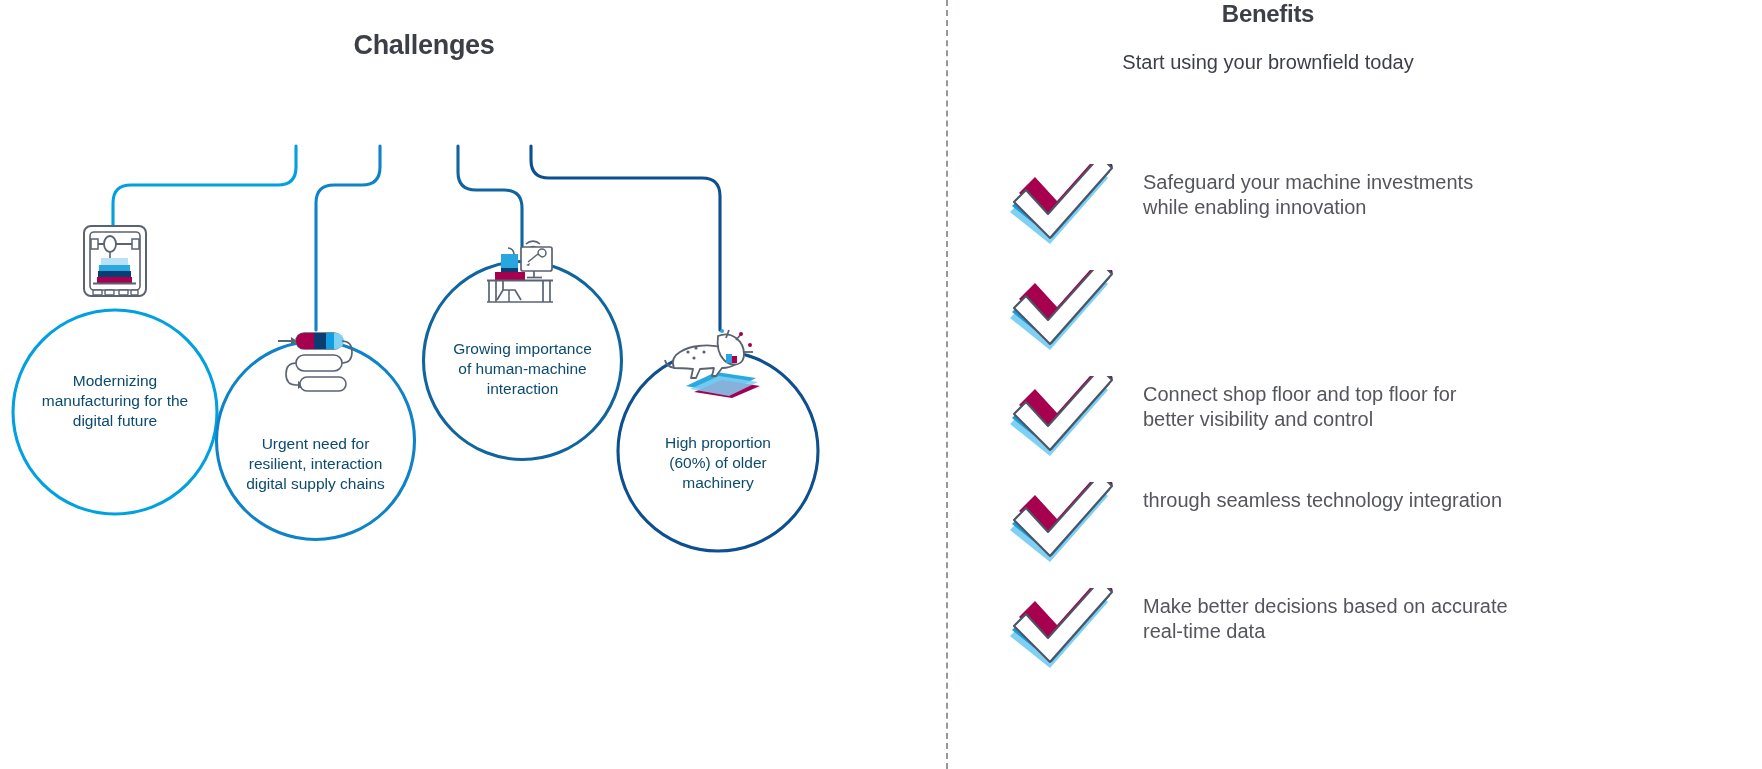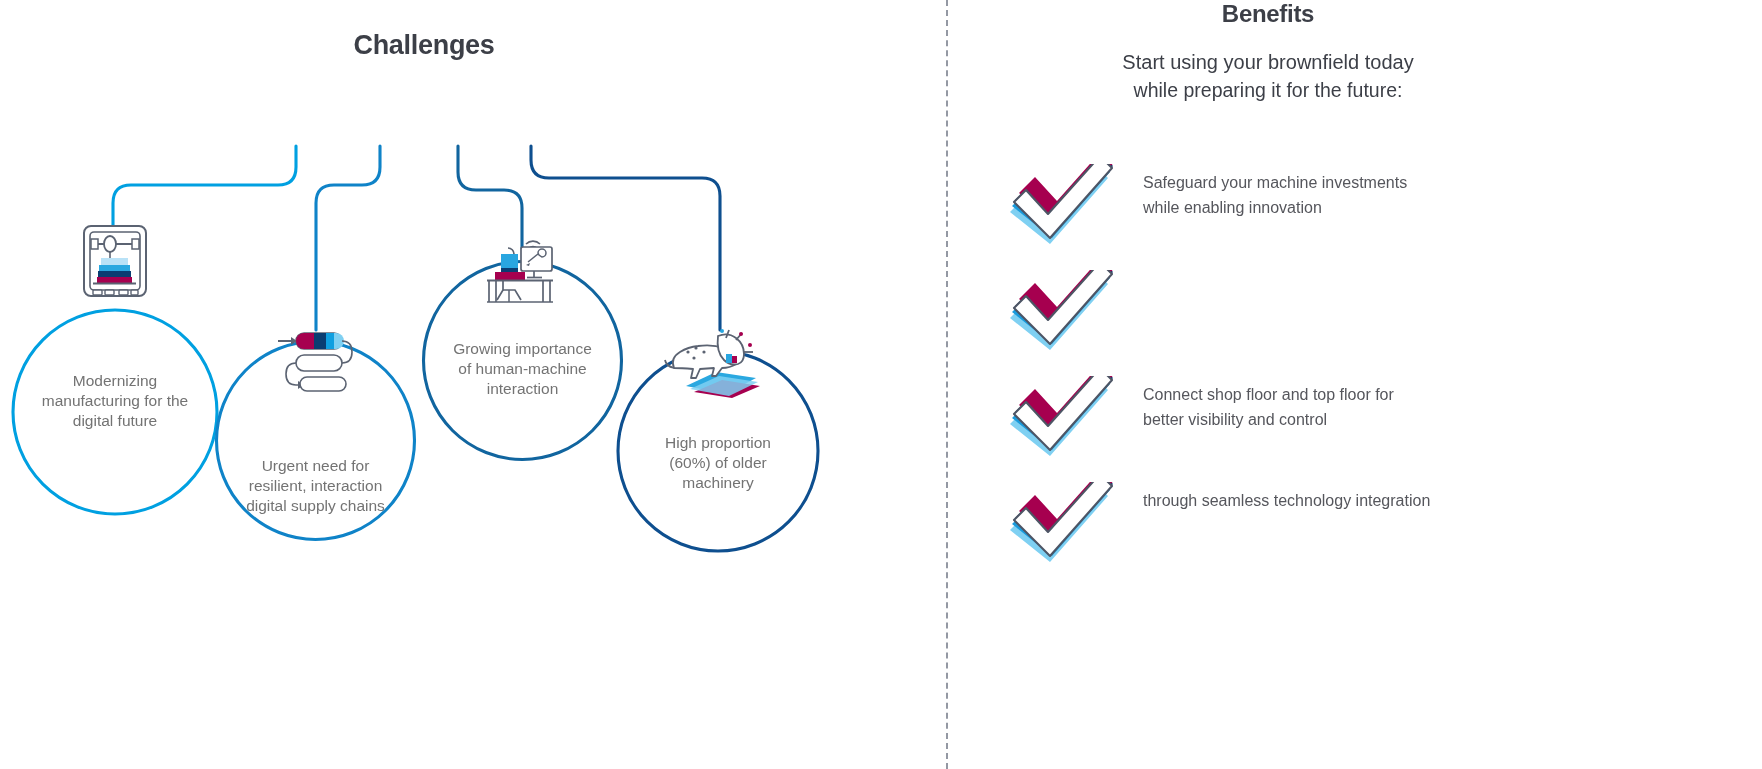--- a/index.html
+++ b/index.html
@@ -24,21 +24,21 @@
   #connector-layer { position:absolute; left:0; top:0; width:947px; height:769px; }
 
   .challenge-node { position:absolute; }
   .challenge-circle {
     position:absolute; border-radius:50%;
     background:transparent;
   }
   .challenge-text {
     position:absolute;
     text-align:center;
-    color:#737373;
+    color:#0c4a6e;
     font-size:15.5px;
     line-height:20px;
   }
   .challenge-icon { position:absolute; }
 
   
   #divider {
     position:absolute; left:946px; top:0; width:0;
     height:769px;
     border-left:2px dashed #9498a3;
@@ -72,21 +72,21 @@
     height:106px;
   }
   .benefit-check {
     position:absolute; left:56px; top:6px;
     width:110px; height:86px;
   }
   .benefit-text {
     position:absolute; left:195px; top:12px;
     width:600px;
     color:#55565c;
-    font-size:16px;
+    font-size:20px;
     line-height:25px;
   }
 </style>
 </head>
 <body>
 
 <div id="root">
 
   <div id="challenges-panel">
 
@@ -133,21 +133,21 @@
       <rect x="14" y="66" width="9" height="5" rx="1" fill="#fff" stroke="#5b6372" stroke-width="1.4"></rect>
       <rect x="26" y="66" width="9" height="5" rx="1" fill="#fff" stroke="#5b6372" stroke-width="1.4"></rect>
       <rect x="40" y="66" width="9" height="5" rx="1" fill="#fff" stroke="#5b6372" stroke-width="1.4"></rect>
       <rect x="52" y="66" width="7" height="5" rx="1" fill="#fff" stroke="#5b6372" stroke-width="1.4"></rect>
     </svg>
 
     <div class="challenge-node" style="left:213px; top:338px; width:205px; height:205px;">
       <svg class="challenge-circle" style="left:0;top:0;" width="205" height="205" viewBox="0 0 205 205">
         <circle cx="102.5" cy="102.5" r="99" fill="none" stroke="#0f83c8" stroke-width="3.1"></circle>
       </svg>
-      <div class="challenge-text" style="left:0;top:96px;width:205px;margin-top:22px;">
+      <div class="challenge-text" style="left:0;top:96px;width:205px;">
         <div>Urgent need for</div>
         <div>resilient, interaction</div>
         <div>digital supply chains</div>
       </div>
     </div>
 
     <svg class="challenge-icon" style="left:276px; top:330px;" width="78" height="62" viewBox="0 0 78 62">
 
       <line x1="2" y1="11" x2="17" y2="11" stroke="#5b6372" stroke-width="2"></line>
       <path d="M15,7 L21,11 L15,15 Z" fill="#5b6372"></path>
@@ -251,21 +251,20 @@
       <circle cx="58" cy="3" r="2" fill="#29a6e0"></circle>
     </svg>
   </div>
 
   <div id="divider"></div>
 
   <div id="benefits-panel">
 
     <div id="benefits-title">Benefits</div>
     <div id="benefits-sub1">Start using your brownfield today</div>
-    <div id="benefits-sub2">while preparing it for the future:</div>
 
     <div id="benefits-list">
 
       <div class="benefit-item">
         <svg class="benefit-check" viewBox="0 0 110 86">
           <path d="M6,48 L22,32 L44,56 L92,2 L104,14 L46,80 Z" fill="#7fd0f2"></path>
           <path d="M8,42 L24,26 L46,50 L94,-4 L106,8 L48,74 Z" fill="#1a9bdc"></path>
           <path d="M11,36 L27,20 L49,44 L97,-10 L109,2 L51,68 Z" fill="#0a3d72"></path>
           <path d="M15,29 L31,13 L53,37 L101,-17 L113,-5 L55,61 Z" fill="#a6004f"></path>
           <path d="M22,26 L44,50 L96,-8 L108,4 L46,74 L10,38 Z" fill="#ffffff" stroke="#4d5565" stroke-width="2.1" stroke-linejoin="round"></path>
@@ -306,17 +305,30 @@
           <path d="M8,42 L24,26 L46,50 L94,-4 L106,8 L48,74 Z" fill="#1a9bdc"></path>
           <path d="M11,36 L27,20 L49,44 L97,-10 L109,2 L51,68 Z" fill="#0a3d72"></path>
           <path d="M15,29 L31,13 L53,37 L101,-17 L113,-5 L55,61 Z" fill="#a6004f"></path>
           <path d="M22,26 L44,50 L96,-8 L108,4 L46,74 L10,38 Z" fill="#ffffff" stroke="#4d5565" stroke-width="2.1" stroke-linejoin="round"></path>
         </svg>
         <div class="benefit-text">
           <div>through seamless technology integration</div>
         </div>
       </div>
 
+      <div class="benefit-item">
+        <svg class="benefit-check" viewBox="0 0 110 86">
+          <path d="M6,48 L22,32 L44,56 L92,2 L104,14 L46,80 Z" fill="#7fd0f2"></path>
+          <path d="M8,42 L24,26 L46,50 L94,-4 L106,8 L48,74 Z" fill="#1a9bdc"></path>
+          <path d="M11,36 L27,20 L49,44 L97,-10 L109,2 L51,68 Z" fill="#0a3d72"></path>
+          <path d="M15,29 L31,13 L53,37 L101,-17 L113,-5 L55,61 Z" fill="#a6004f"></path>
+          <path d="M22,26 L44,50 L96,-8 L108,4 L46,74 L10,38 Z" fill="#ffffff" stroke="#4d5565" stroke-width="2.1" stroke-linejoin="round"></path>
+        </svg>
+        <div class="benefit-text">
+          <div>Make better decisions based on accurate</div>
+          <div>real-time data</div>
+        </div>
+      </div>
 
     </div>
   </div>
 
 </div>
 
 </body></html>

